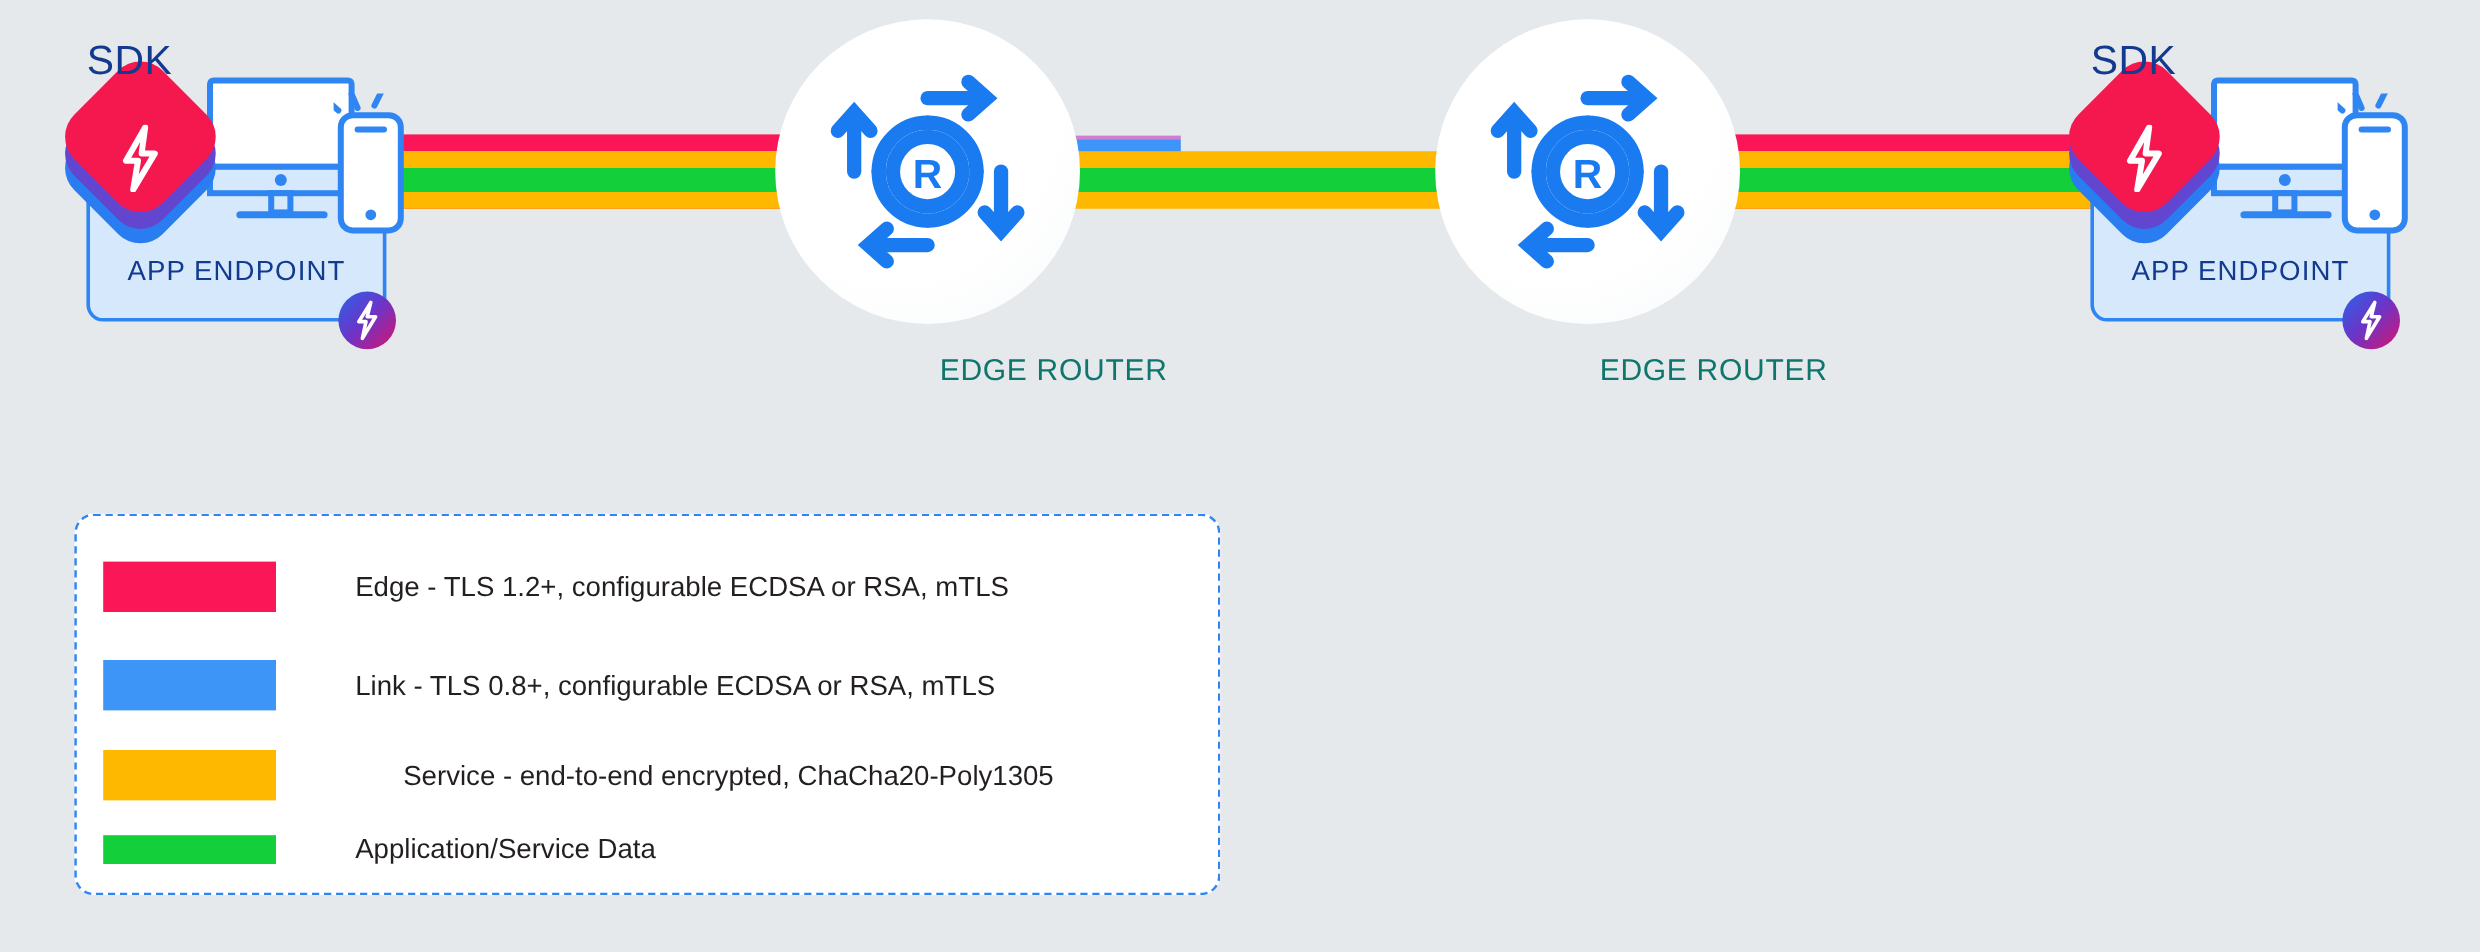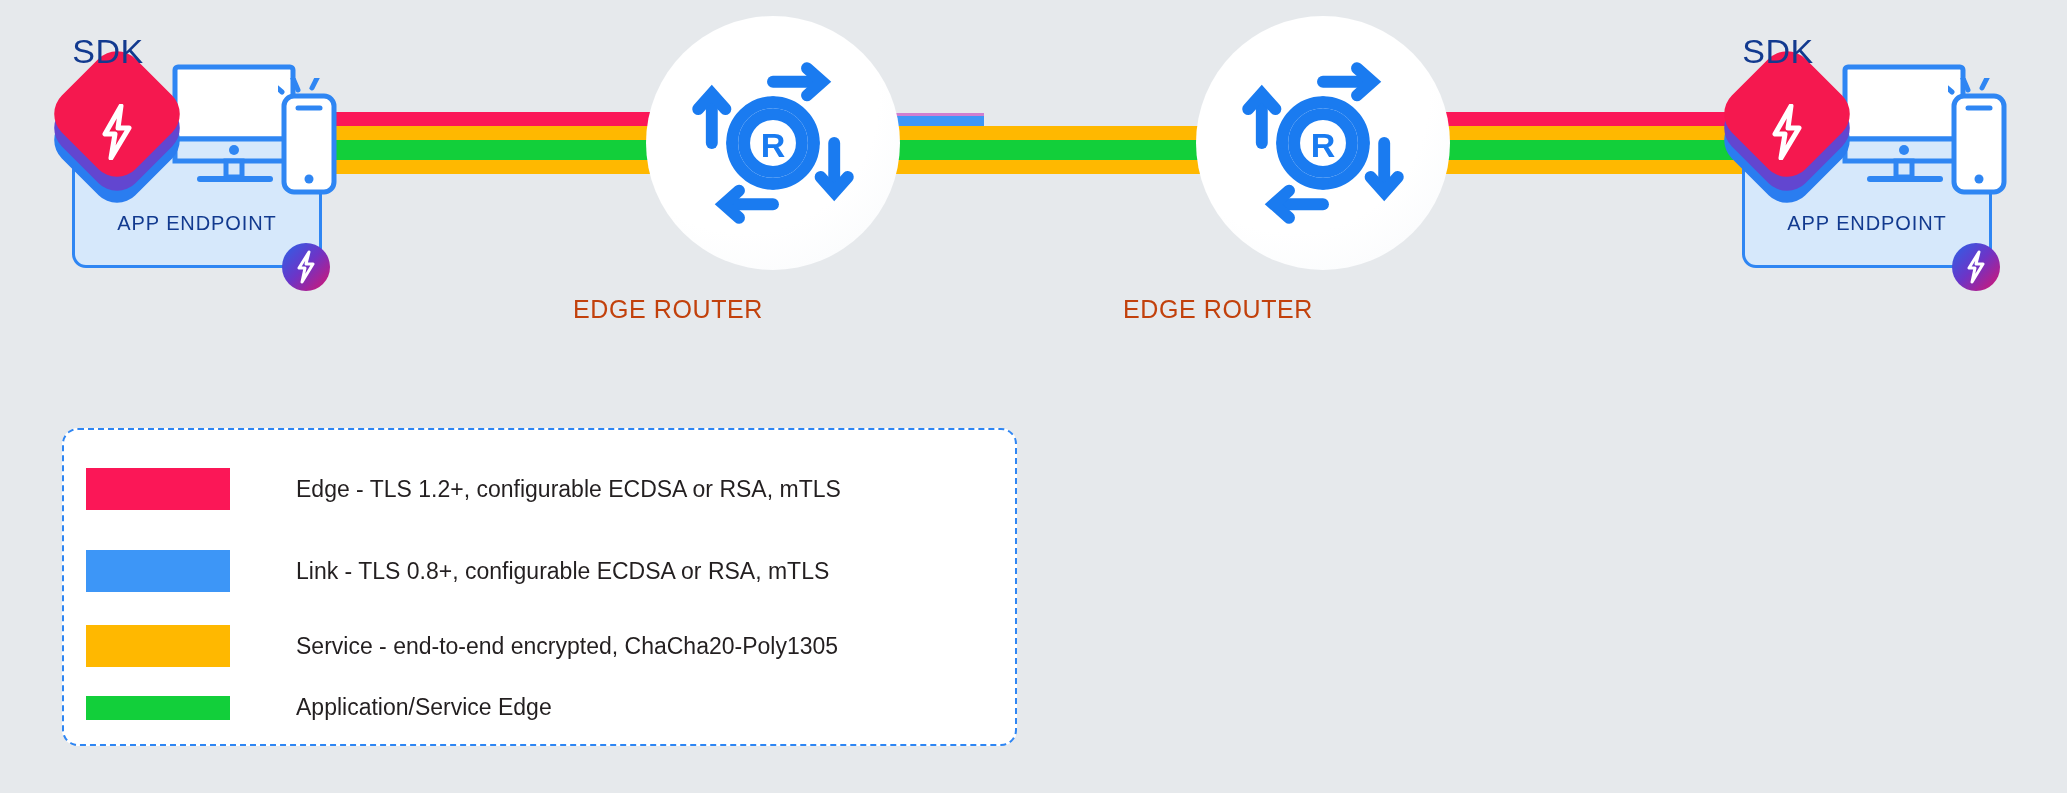--- a/index.html
+++ b/index.html
@@ -23,34 +23,34 @@
 
   
   .router {
     position: absolute;
     width: 254px; height: 254px;
     border-radius: 50%;
     background: radial-gradient(circle at 38% 32%, #ffffff 0%, #ffffff 58%, #fbfcfd 78%, #f3f5f7 100%);
   }
   .router-icon { position: absolute; left: 50%; top: 50%; transform: translate(-50%,-50%); }
   .router-label {
-    position: absolute; width: 400px; text-align: left;
-    color: #c2410c; font-size: 25px; letter-spacing: .6px; white-space: nowrap;
+    position: absolute; width: 400px; text-align: right;
+    color: #0f766e; font-size: 25px; letter-spacing: .6px; white-space: nowrap;
   }
 
   
   .endpoint-box {
     position: absolute;
     background: #d6e8fb;
     border: 3px solid #2f86f3;
     border-radius: 14px;
   }
   .endpoint-label {
     position: absolute; width: 340px; text-align: center;
-    color: #123a8f; font-size: 20px; letter-spacing: .9px; white-space: nowrap;
+    color: #123a8f; font-size: 23px; letter-spacing: .9px; white-space: nowrap;
   }
   .sdk-label {
     position: absolute; width: 200px; text-align: center;
     color: #123a8f; font-size: 34px; letter-spacing: .5px;
   }
 
   
   .sdk-stack { position: absolute; width: 130px; height: 130px; }
   .chip {
     position: absolute; width: 104px; height: 104px; border-radius: 26px;
@@ -230,23 +230,23 @@
 
   <div class="legend" style="left:62px; top:428px; width:955px; height:318px;">
     <div class="legend-row" style="left:22px; top:38px;align-items:center;">
       <span class="swatch" style="background:#fb1757;"></span>
       <span class="legend-text">Edge - TLS 1.2+, configurable ECDSA or RSA, mTLS</span>
     </div>
     <div class="legend-row" style="left:22px; top:120px;">
       <span class="swatch" style="background:#3d96f7;"></span>
       <span class="legend-text">Link - TLS 0.8+, configurable ECDSA or RSA, mTLS</span>
     </div>
-    <div class="legend-row" style="left:22px; top:195px;">
+    <div class="legend-row" style="left:22px; top:195px;gap:40px;">
       <span class="swatch" style="background:#ffb800;"></span>
       <span class="legend-text">Service - end-to-end encrypted, ChaCha20-Poly1305</span>
     </div>
     <div class="legend-row" style="left:22px; top:264px;">
       <span class="swatch" style="background:#12cf3a; height:24px;"></span>
-      <span class="legend-text">Application/Service Edge</span>
+      <span class="legend-text">Application/Service Data</span>
     </div>
   </div>
 
 </div>
 
 </body></html>

